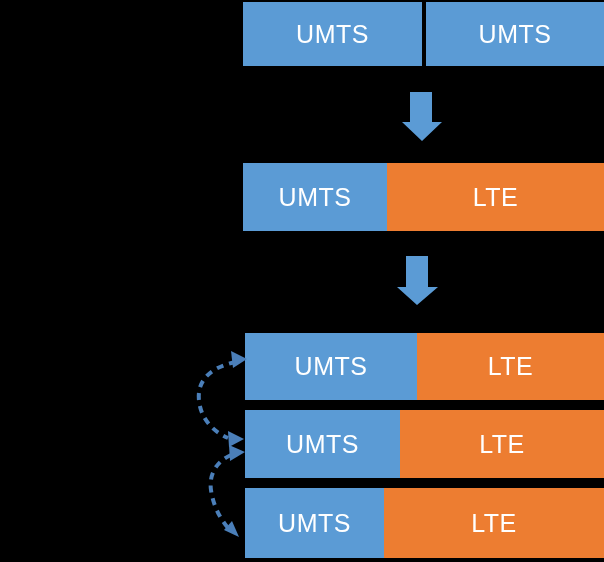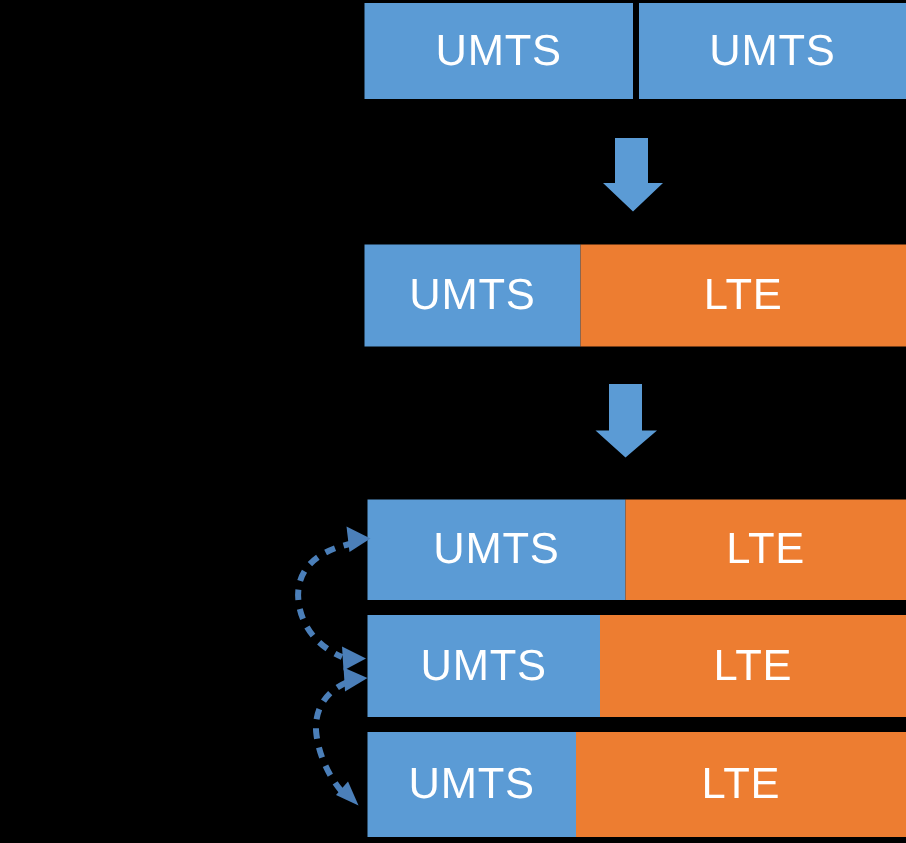--- a/index.html
+++ b/index.html
@@ -14,21 +14,21 @@
     overflow: hidden;
     font-family: "Liberation Sans", sans-serif;
   }
   .box {
     position: absolute;
     display: flex;
     align-items: center;
     justify-content: center;
   }
   .lbl {
-    font-size: 29px;
+    font-size: 25px;
     letter-spacing: 0.5px;
     user-select: none;
   }
   svg.overlay {
     position: absolute;
     left: 0;
     top: 0;
     pointer-events: none;
   }
 </style>

